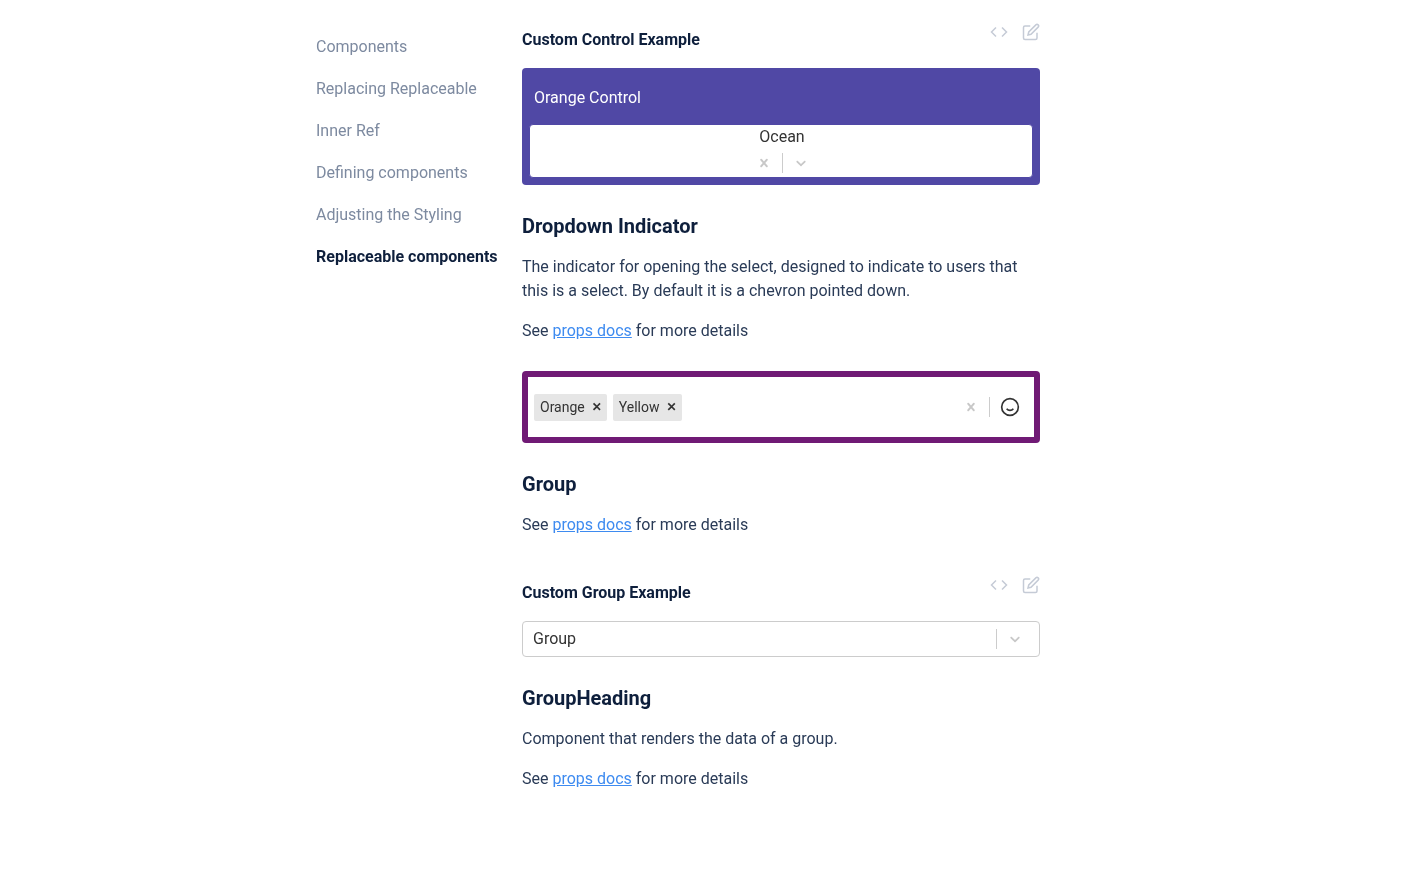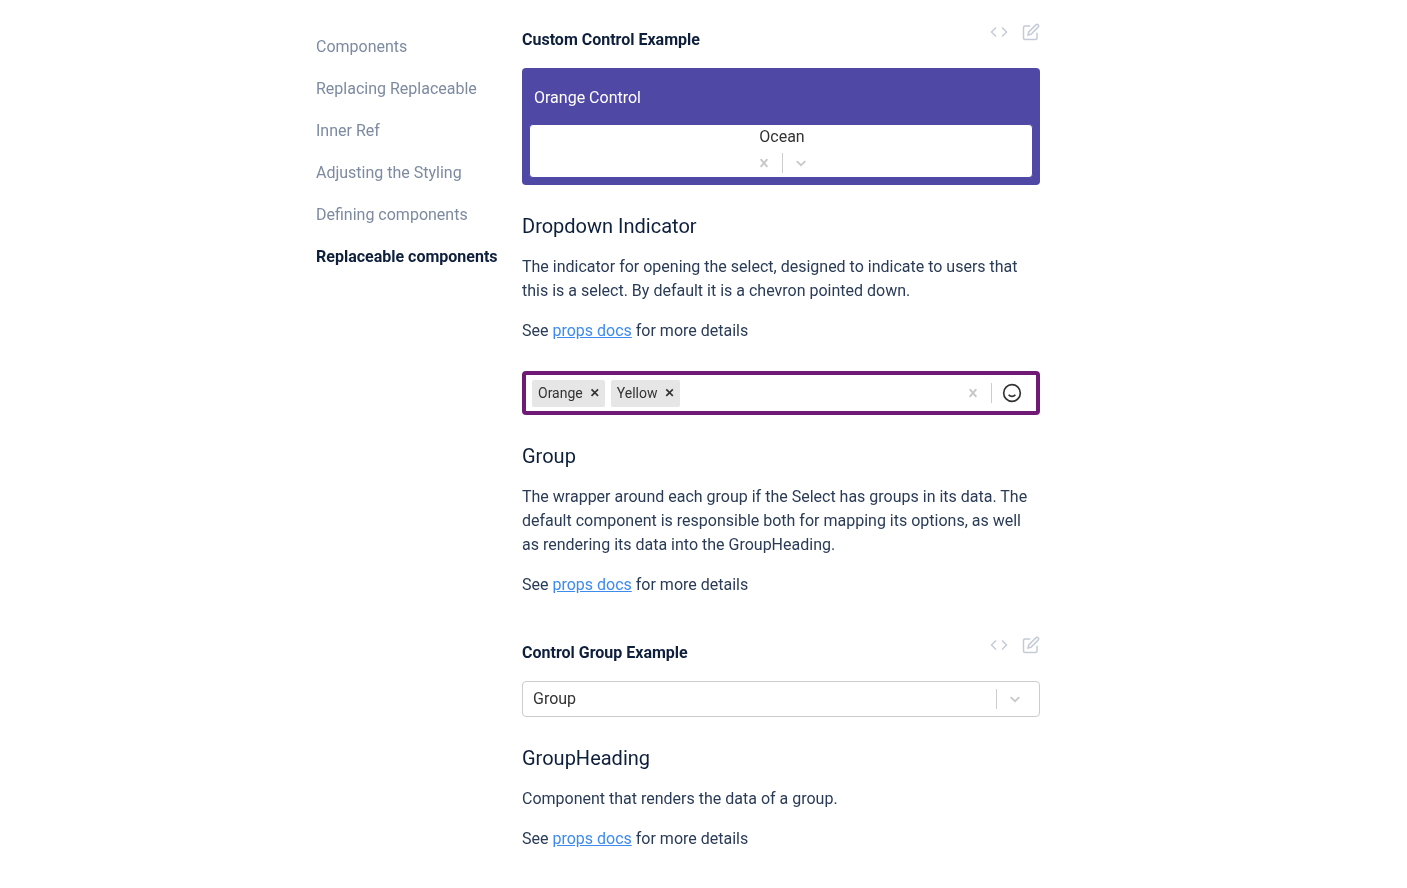--- a/index.html
+++ b/index.html
@@ -111,21 +111,21 @@
     width: 1px;
     height: 20px;
     background: #cccccc;
     margin: 0 2px;
   }
   .drop-ind svg, .clear-ind svg { width: 16px; height: 16px; }
   .emoji-ind svg { width: 20px; height: 20px; color: #333333; }
 
   h2.section-heading {
     font-size: 20px;
-    font-weight: 400;
+    font-weight: 700;
     color: #0e1f3c;
     margin-bottom: 14px;
     margin-top: 8px;
   }
   p.body {
     font-size: 16px;
     color: #2a3b57;
     margin-bottom: 16px;
   }
   .see-line {
@@ -133,26 +133,26 @@
     color: #2a3b57;
     margin-bottom: 28px;
   }
   a.link {
     color: #3e8bf0;
     text-decoration: underline;
   }
 
   .multi-select {
     background: #ffffff;
-    border: 4px solid #701a75;
+    border: 6px solid #701a75;
     border-radius: 4px;
     min-height: 38px;
     display: flex;
     align-items: center;
-    padding: 2px 6px;
+    padding: 14px 6px;
     margin-bottom: 26px;
   }
   .tags {
     display: flex;
     gap: 6px;
     flex: 1;
     align-items: center;
     padding: 2px 0;
   }
   .tag {
@@ -188,22 +188,22 @@
 </head>
 <body>
 
 <div class="container">
 
   <nav class="nav">
     <ul>
       <li>Components</li>
       <li>Replacing Replaceable</li>
       <li>Inner Ref</li>
+      <li>Defining components</li>
       <li>Adjusting the Styling</li>
-      <li>Defining components</li>
       <li class="active">Replaceable components</li>
     </ul>
   </nav>
 
   <main class="content">
 
     <div class="example-header">
       <div class="example-title">Custom Control Example</div>
       <div class="example-actions">
         <span class="icon-btn">
@@ -271,27 +271,26 @@
               <circle cx="12" cy="12" r="10"></circle>
               <path d="M8 14s1.5 2 4 2 4-2 4-2"></path>
               <line x1="9" y1="9" x2="9.01" y2="9"></line>
               <line x1="15" y1="9" x2="15.01" y2="9"></line>
             </svg>
         </span>
       </div>
     </div>
 
     <h2 class="section-heading">Group</h2>
-    <p class="body">The wrapper around each group if the Select has groups in its data. The default component is responsible both for mapping its options, as well as rendering its data into the GroupHeading.</p>
     <p class="see-line">
       <span>See </span><a class="link">props docs</a><span> for more details</span>
     </p>
 
     <div class="example-header">
-      <div class="example-title">Control Group Example</div>
+      <div class="example-title">Custom Group Example</div>
       <div class="example-actions">
         <span class="icon-btn">
           <svg viewBox="0 0 24 24" fill="none" stroke="currentColor" stroke-width="2">
               <polyline points="16 18 22 12 16 6"></polyline>
               <polyline points="8 6 2 12 8 18"></polyline>
             </svg>
         </span>
         <span class="icon-btn">
           <svg viewBox="0 0 24 24" fill="none" stroke="currentColor" stroke-width="2">
               <path d="M11 4H4a2 2 0 0 0-2 2v14a2 2 0 0 0 2 2h14a2 2 0 0 0 2-2v-7"></path>

